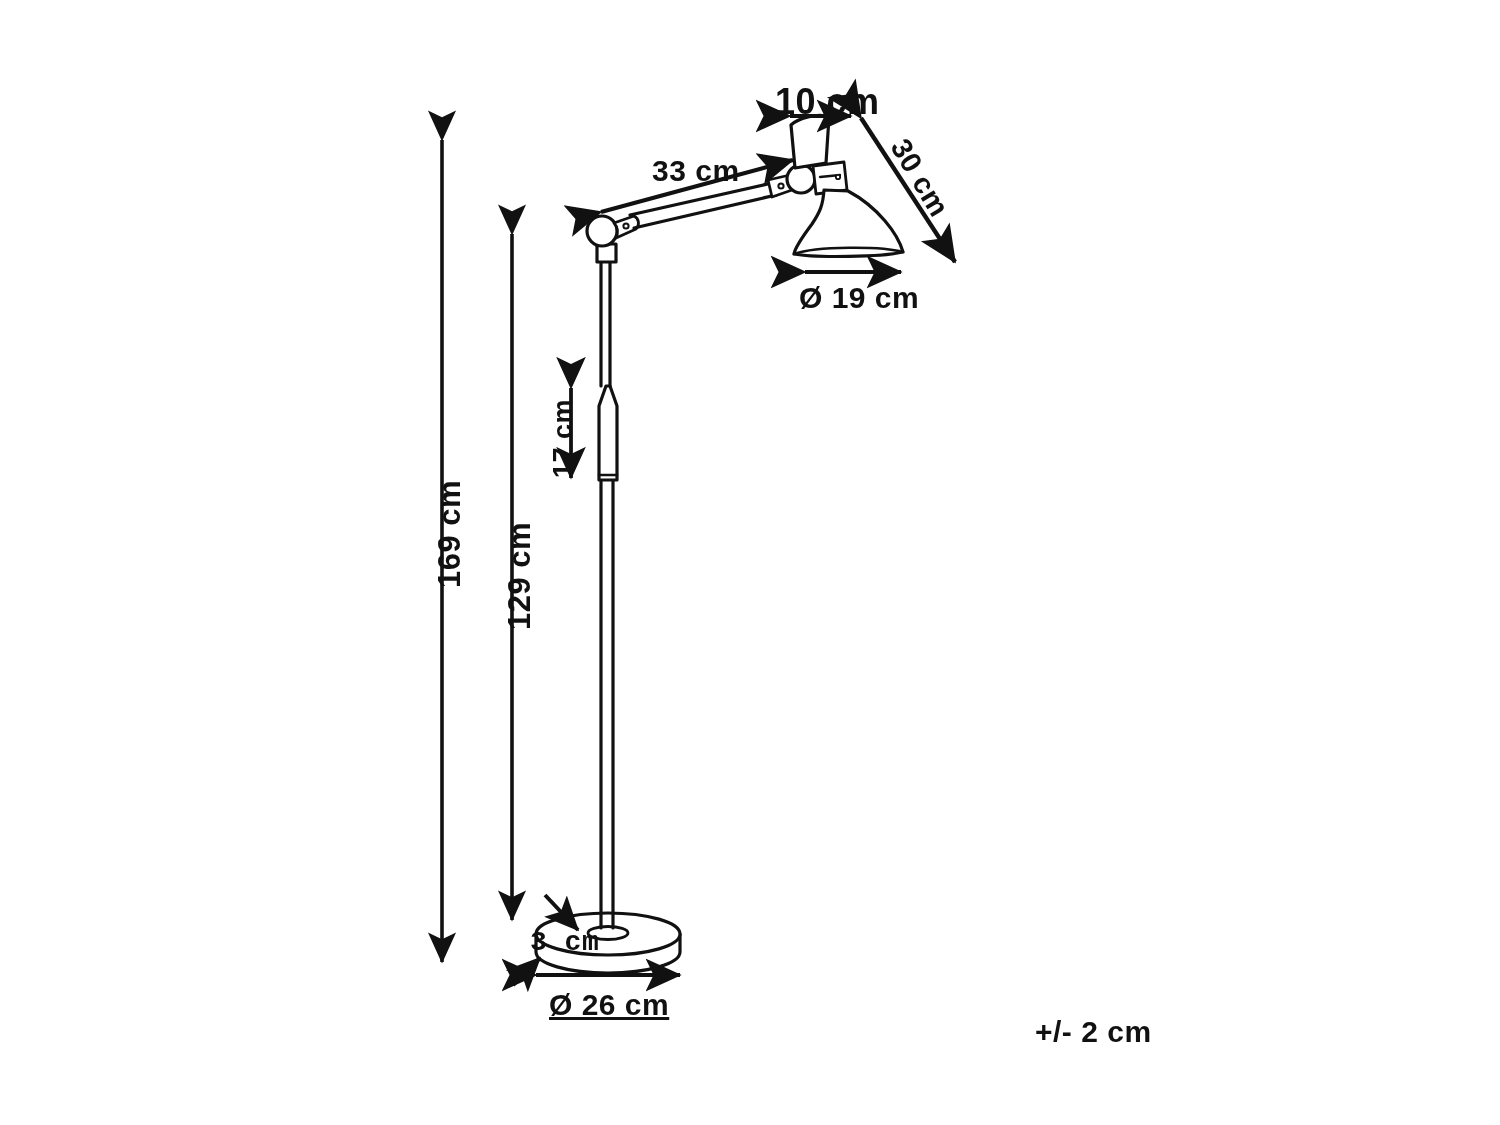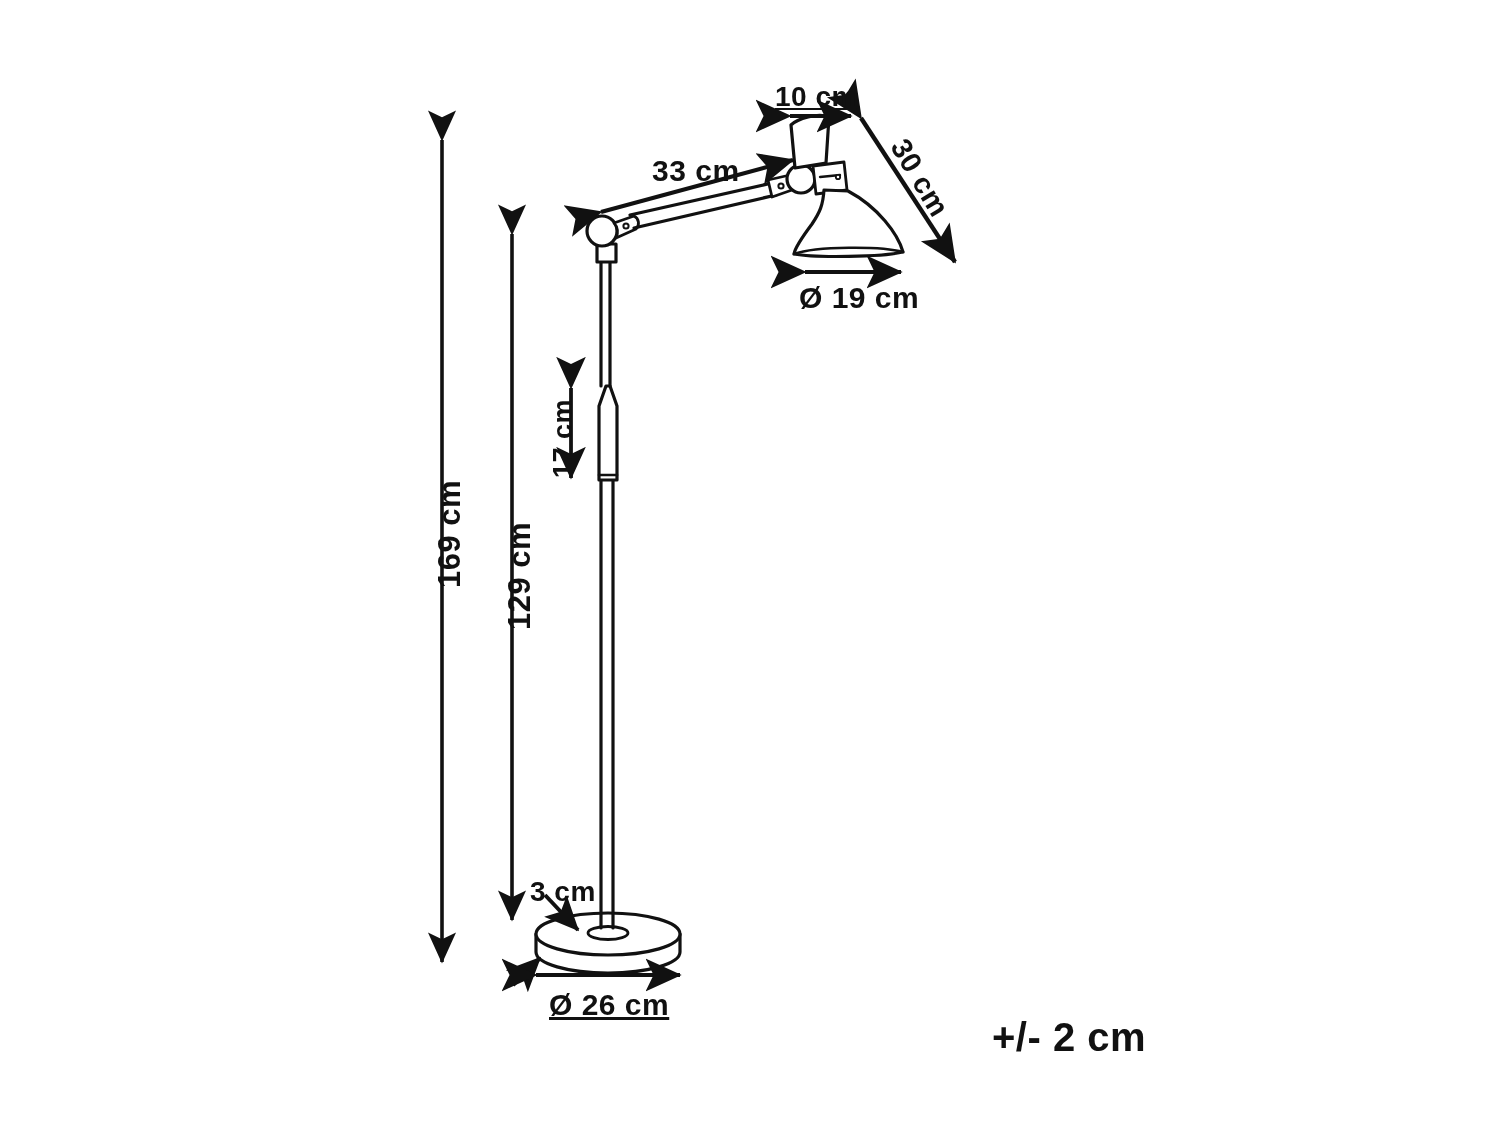--- a/index.html
+++ b/index.html
@@ -35,26 +35,26 @@
     transform-origin: left top;
   }
   .rot-diag {
     transform: rotate(59deg);
     transform-origin: left top;
   }
   .lbl-169 { font-size: 31px; }
   .lbl-129 { font-size: 31px; }
   .lbl-17  { font-size: 27px; }
   .lbl-33  { font-size: 30px; }
-  .lbl-10  { font-size: 28px; text-decoration: underline; }
+  .lbl-10  { font-size: 36px; }
   .lbl-30  { font-size: 29px; }
   .lbl-19  { font-size: 30px; }
   .lbl-3   { font-size: 28px; }
   .lbl-26  { font-size: 30px; }
-  .lbl-tol { font-size: 40px; }
+  .lbl-tol { font-size: 30px; margin-left: 43px; }
 </style>
 </head>
 <body>
 
 <div id="page">
 
   <svg id="drawing" viewBox="0 0 1500 1125">
     <defs>
       <marker id="ah" markerWidth="9" markerHeight="9" refX="8.2" refY="4.5" orient="auto" markerUnits="strokeWidth">
         <path d="M0,0.6 L8.6,4.5 L0,8.4 L1.9,4.5 Z" fill="#111111"></path>
@@ -153,19 +153,19 @@
   <div class="dim-label lbl-17 rot90" style="left:548px; top:478px;">17 cm</div>
 
   <div class="dim-label lbl-33" style="left:652px; top:154px;text-align:right;">33 cm</div>
 
   <div class="dim-label lbl-10" style="left:775px; top:81px;">10 cm</div>
 
   <div class="dim-label lbl-30 rot-diag" style="left:912px; top:133px;">30 cm</div>
 
   <div class="dim-label lbl-19" style="left:799px; top:281px;">Ø 19 cm</div>
 
-  <div class="dim-label lbl-3" style="left:530px; top:876px;">3 cm</div>
+  <div class="dim-label lbl-3" style="left:530px; top:927px;font-family:Liberation Mono, monospace;">3 cm</div>
 
   <div class="dim-label lbl-26" style="left:549px; top:988px;text-decoration:underline;">Ø 26 cm</div>
 
   <div class="dim-label lbl-tol" style="left:992px; top:1015px;">+/- 2 cm</div>
 
 </div>
 
 </body></html>

